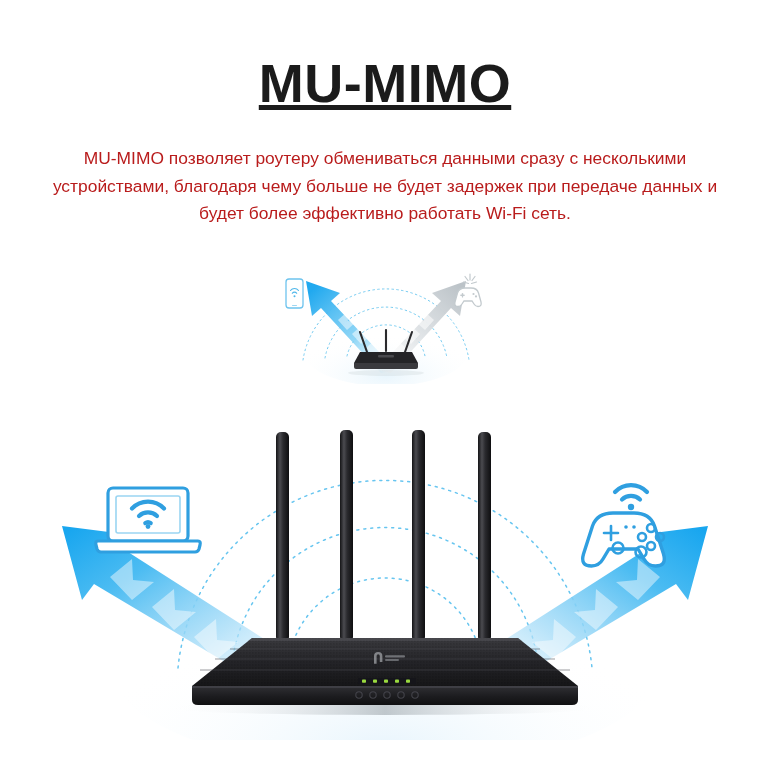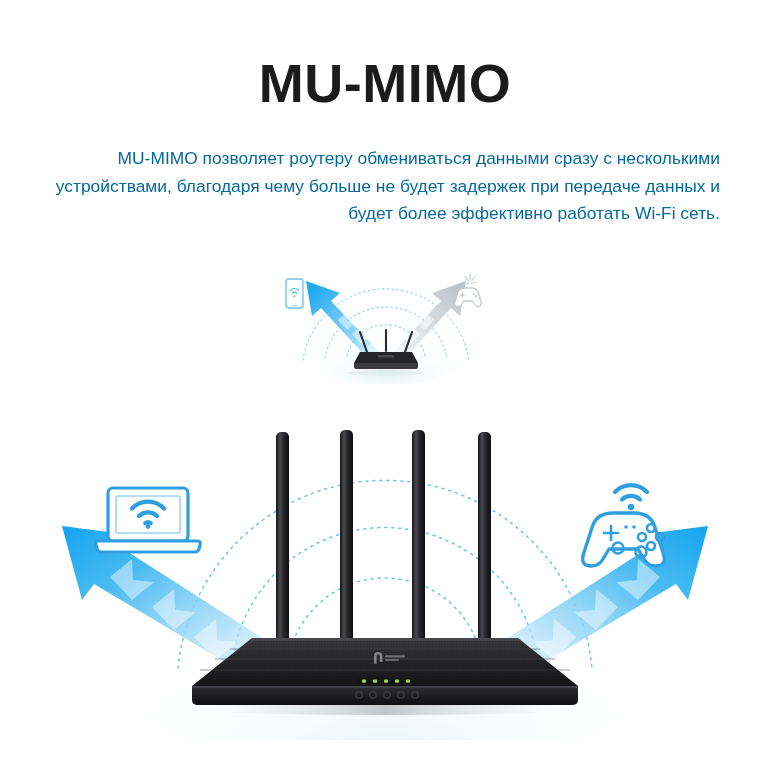--- a/index.html
+++ b/index.html
@@ -27,32 +27,33 @@
     position: absolute;
     top: 52px;
     left: 0;
     width: 770px;
     text-align: center;
     font-size: 54px;
     line-height: 62px;
     font-weight: 700;
     letter-spacing: 0.5px;
     color: #1b1b1b;
+    text-decoration: underline;
   }
 
   .subtitle {
     position: absolute;
     top: 145px;
     left: 50px;
     width: 670px;
-    text-align: right;
+    text-align: center;
     font-size: 17.4px;
     line-height: 27.5px;
     font-weight: 400;
-    color: #0369a1;
+    color: #b91c1c;
   }
 
   
   .mini-figure {
     position: absolute;
     left: 268px;
     top: 252px;
     width: 236px;
     height: 132px;
   }

